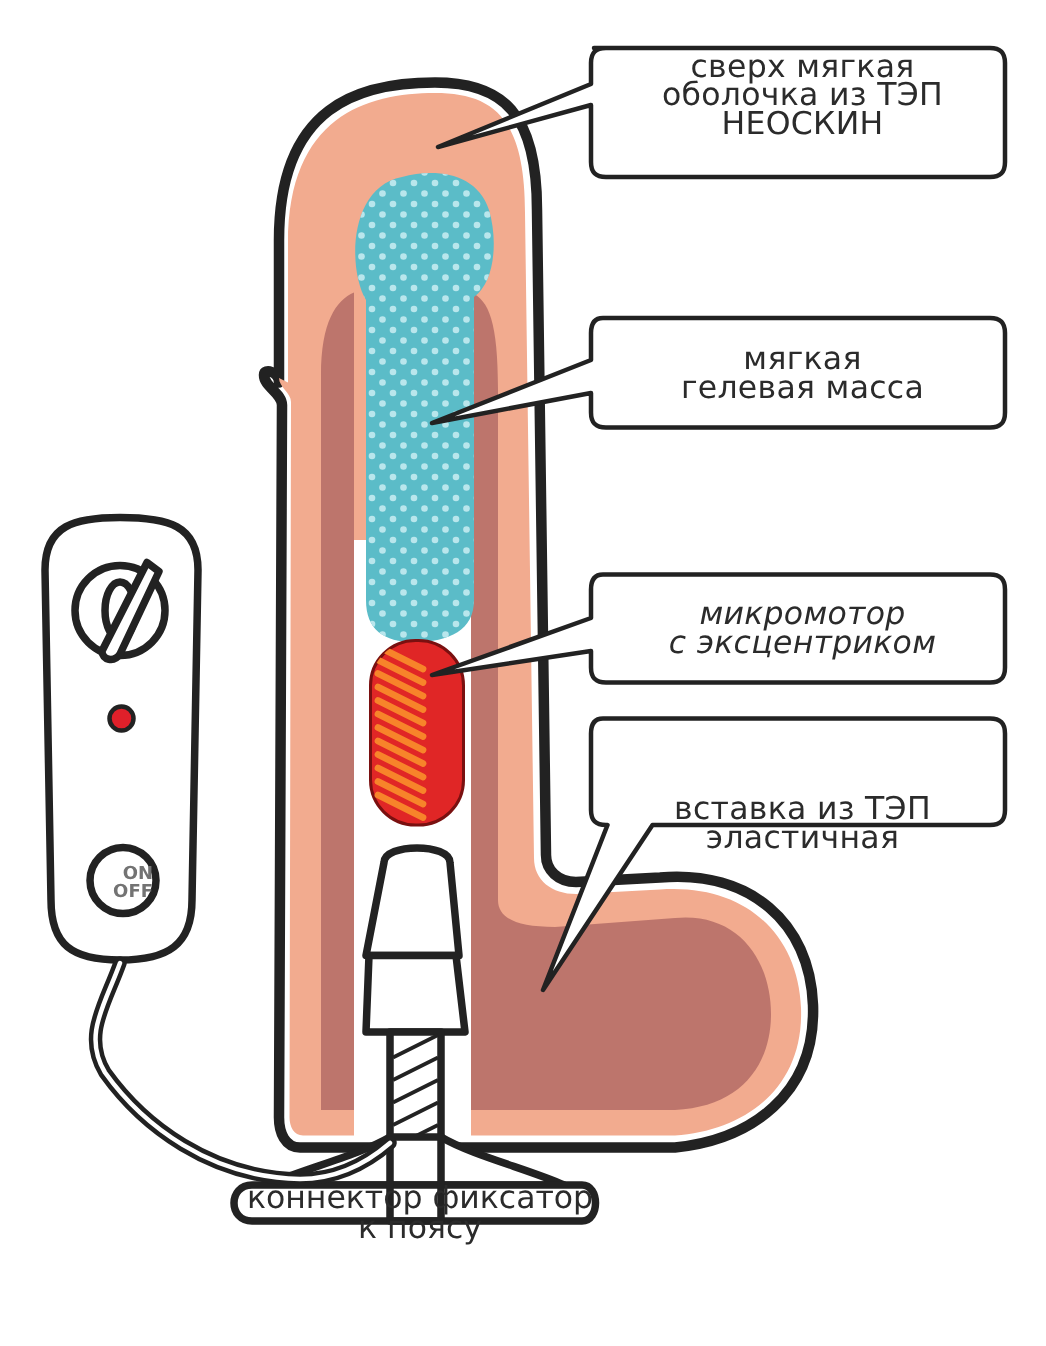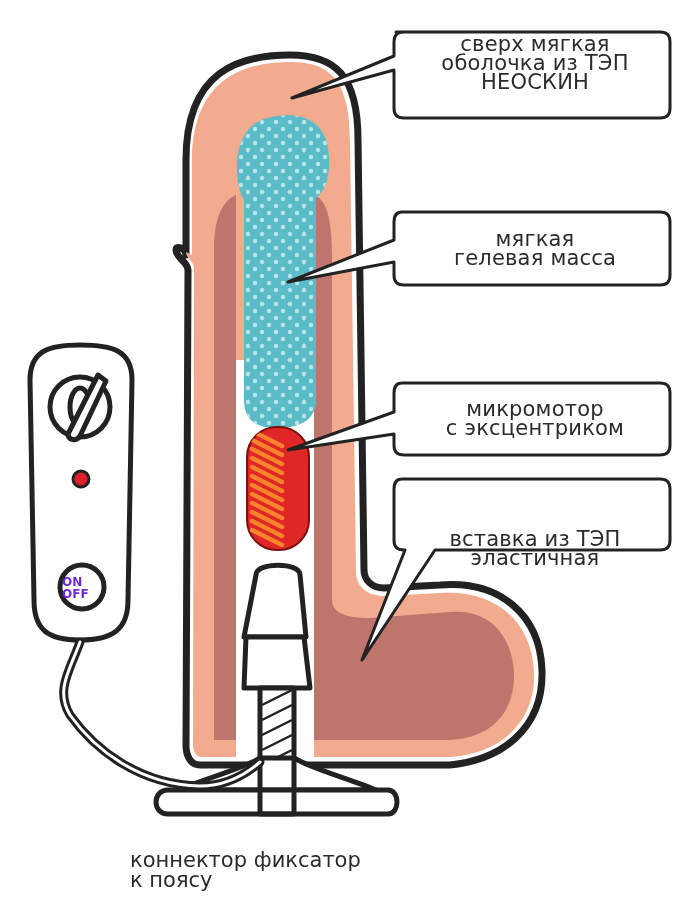--- a/index.html
+++ b/index.html
@@ -2,26 +2,26 @@
 <html><head>
 <meta charset="utf-8">
 <style>
   html, body { margin: 0; padding: 0; background: #ffffff; }
   body { width: 697px; height: 897px; position: relative; overflow: hidden;
          font-family: "DejaVu Sans", sans-serif; }
   svg.diagram { position: absolute; left: 0; top: 0; }
   .callout-text { position: absolute; text-align: center; color: #2b2b2b;
                   font-family: "DejaVu Sans", sans-serif; font-size: 21px;
                   line-height: 19px; letter-spacing: 0.2px; white-space: pre-line; }
-  .bottom-label { position: absolute; left: 130px; width: 300px; top: 850px;
-                  color: #2b2b2b; font-family: "DejaVu Sans", sans-serif;
+  .bottom-label { position: absolute; left: 130px; width: 300px; top: 788px;
+                  text-align: center; color: #2b2b2b; font-family: "DejaVu Sans", sans-serif;
                   font-size: 21px; line-height: 20px; white-space: pre-line; }
-  .onoff-label { position: absolute; left: 62px; top: 576px; width: 40px; text-align: left;
+  .onoff-label { position: absolute; left: 62px; top: 576px; width: 40px; text-align: right;
                  font-family: "DejaVu Sans", sans-serif; font-weight: bold; font-size: 12px;
-                 line-height: 12px; color: #6d28d9; white-space: pre-line; }
+                 line-height: 12px; color: #737373; white-space: pre-line; }
 </style>
 </head>
 <body>
 
 <svg class="diagram" width="697" height="897" viewBox="0 0 697 897">
   <defs>
     <pattern id="dots" x="0" y="0" width="14" height="14" patternUnits="userSpaceOnUse">
       <circle cx="3" cy="3" r="2.2" fill="#b9e6ec"></circle>
       <circle cx="10" cy="10" r="2.2" fill="#b9e6ec"></circle>
     </pattern>
@@ -130,21 +130,21 @@
     <path d="M 402 479 L 660 479 C 667 479 670 482 670 489 L 670 540 C 670 547 667 550 660 550
              L 435 550 L 362 660 L 405 550 L 404 550 C 397 550 394 547 394 540 L 394 489 C 394 482 397 479 402 479 Z" fill="#ffffff" stroke="#222222" stroke-width="3" stroke-linejoin="round"></path>
   </g>
 </svg>
 
 <div class="callout-text" style="left:400px; top:35px; width:270px;">сверх мягкая
 оболочка из ТЭП
 НЕОСКИН</div>
 <div class="callout-text" style="left:400px; top:230px; width:270px;text-align:center;">мягкая
 гелевая масса</div>
-<div class="callout-text" style="left:400px; top:400px; width:270px;">микромотор
+<div class="callout-text" style="left:400px; top:400px; width:270px;font-style:italic;">микромотор
 с эксцентриком</div>
 <div class="callout-text" style="left:400px; top:496px; width:270px;margin-top:34px;">вставка из ТЭП
 эластичная</div>
 
 <div class="onoff-label">ON
 OFF</div>
 
 <div class="bottom-label">коннектор фиксатор
 к поясу</div>
 

